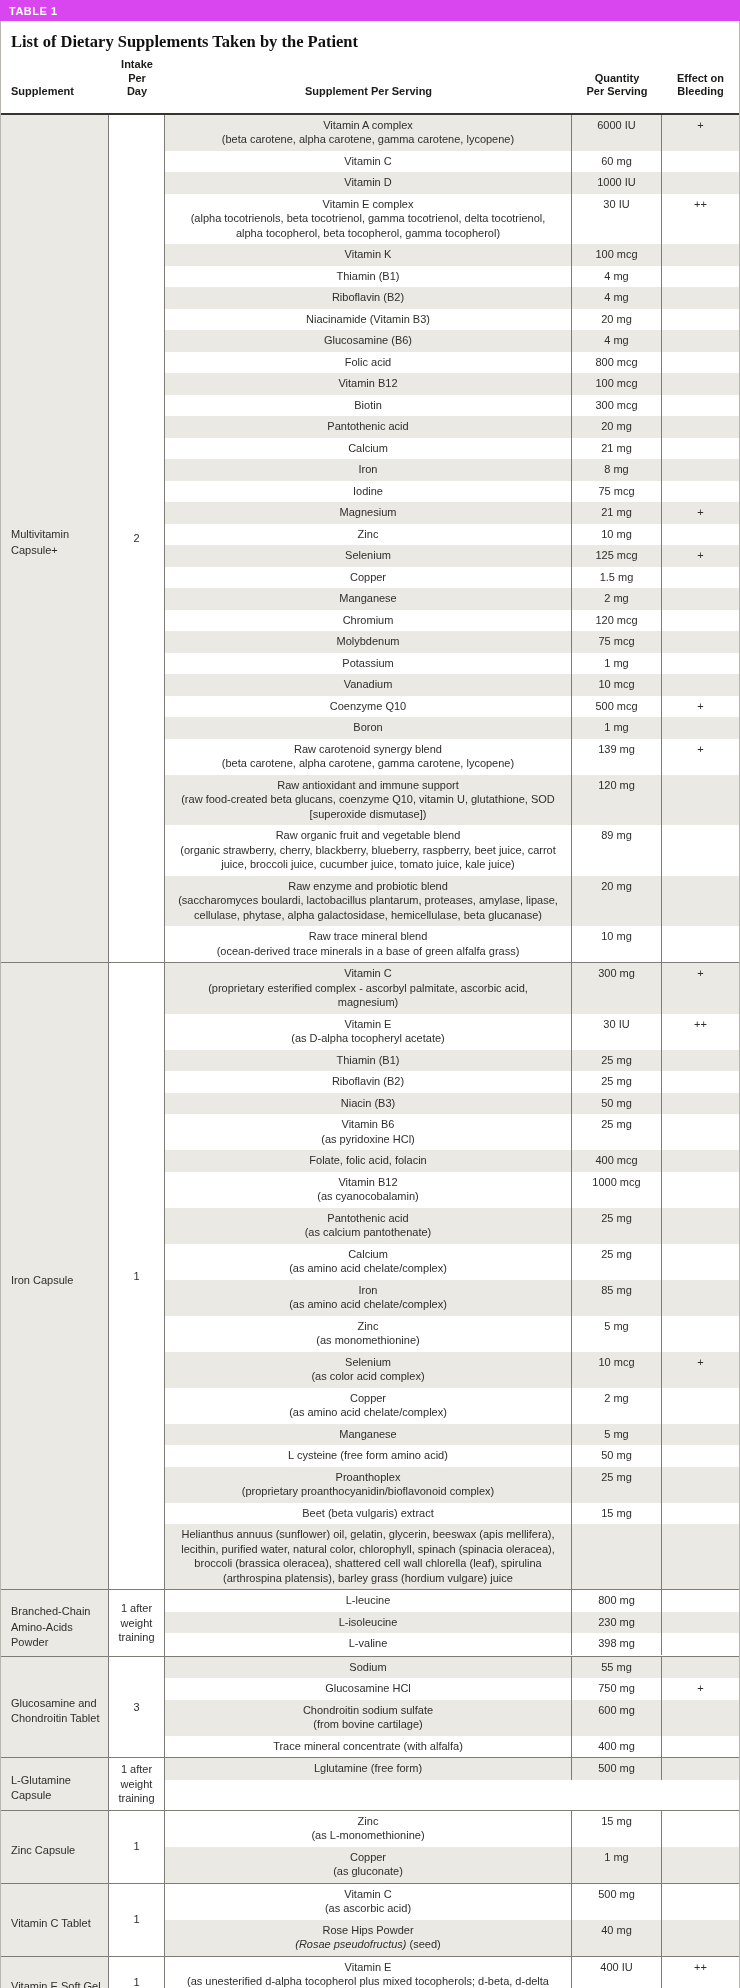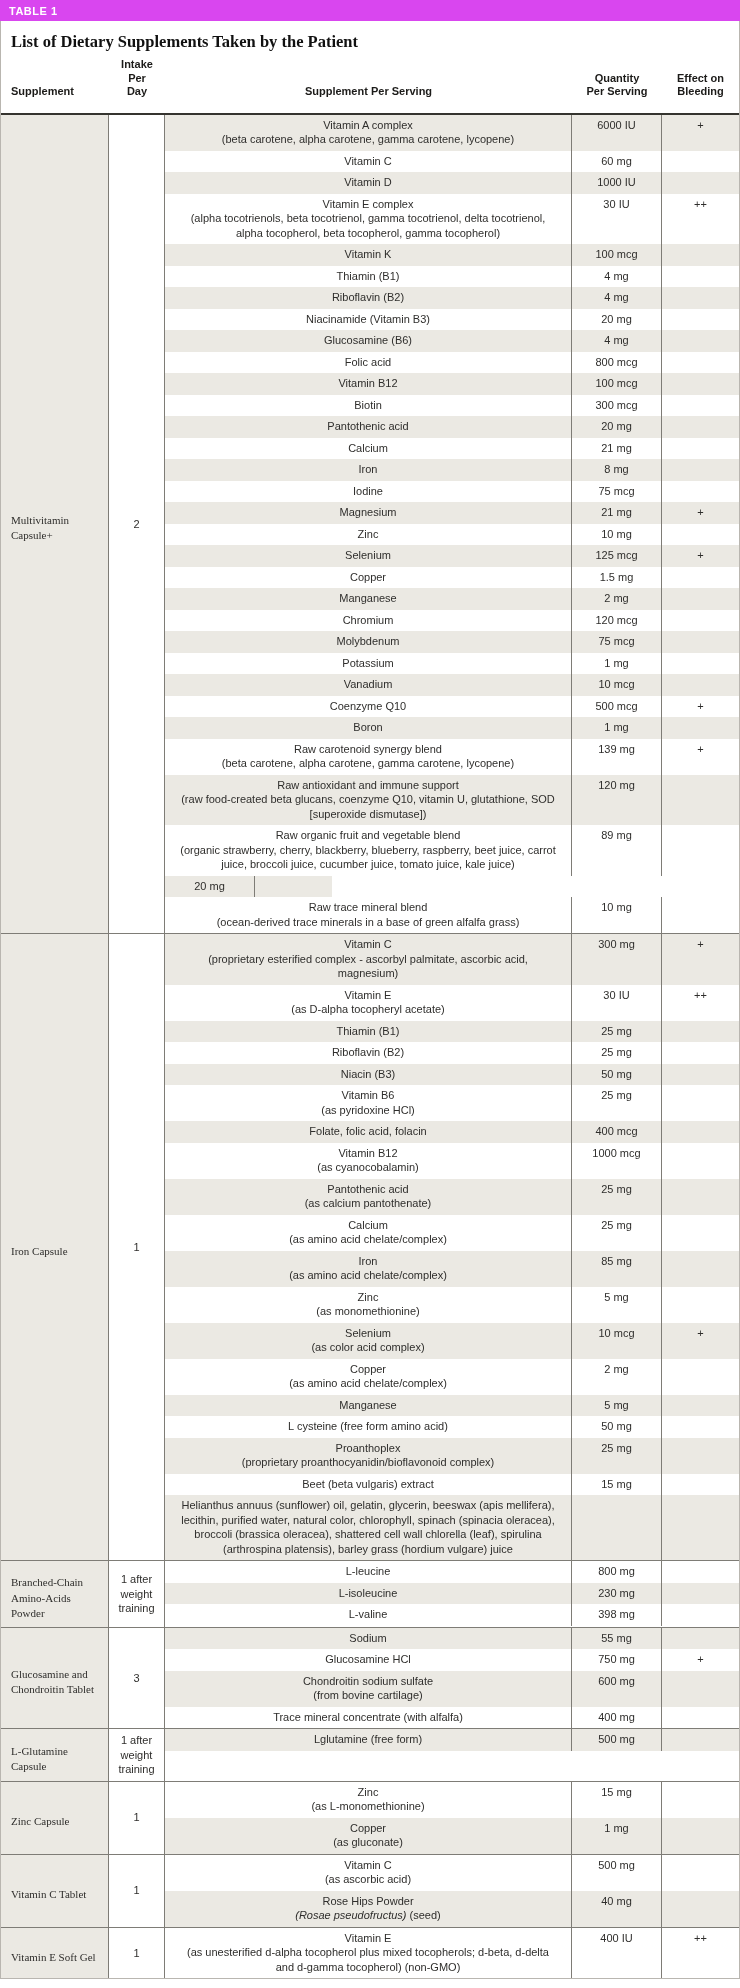--- a/index.html
+++ b/index.html
@@ -62,21 +62,20 @@
   .section{display:flex;}
   .section + .section{border-top:1px solid var(--line);}
   .cell-sup{
     width:var(--w-sup);
     background:var(--stripe);
     border-right:1px solid var(--line);
     display:flex;
     align-items:center;
     padding:14px 4px 5px 10px;
     line-height:15.5px;
-    font-family:Liberation Serif, serif;
   }
   .cell-int{
     width:var(--w-int);
     border-right:1px solid var(--line);
     display:flex;
     align-items:center;
     justify-content:center;
     text-align:center;
     padding:4px 3px;
     line-height:14.5px;
@@ -338,20 +337,24 @@
             </div>
             <div class="srow">
               <div class="cell-serv">
                 <div class="sname">Raw organic fruit and vegetable blend</div>
                 <div class="snote">(organic strawberry, cherry, blackberry, blueberry, raspberry, beet juice, carrot juice, broccoli juice, cucumber juice, tomato juice, kale juice)</div>
               </div>
               <div class="cell-qty">89 mg</div>
               <div class="cell-eff"></div>
             </div>
             <div class="srow stripe">
+              <div class="cell-serv">
+                <div class="sname">Raw enzyme and probiotic blend</div>
+                <div class="snote">(saccharomyces boulardi, lactobacillus plantarum, proteases, amylase, lipase, cellulase, phytase, alpha galactosidase, hemicellulase, beta glucanase)</div>
+              </div>
               <div class="cell-qty">20 mg</div>
               <div class="cell-eff"></div>
             </div>
             <div class="srow">
               <div class="cell-serv">
                 <div class="sname">Raw trace mineral blend</div>
                 <div class="snote">(ocean-derived trace minerals in a base of green alfalfa grass)</div>
               </div>
               <div class="cell-qty">10 mg</div>
               <div class="cell-eff"></div>

